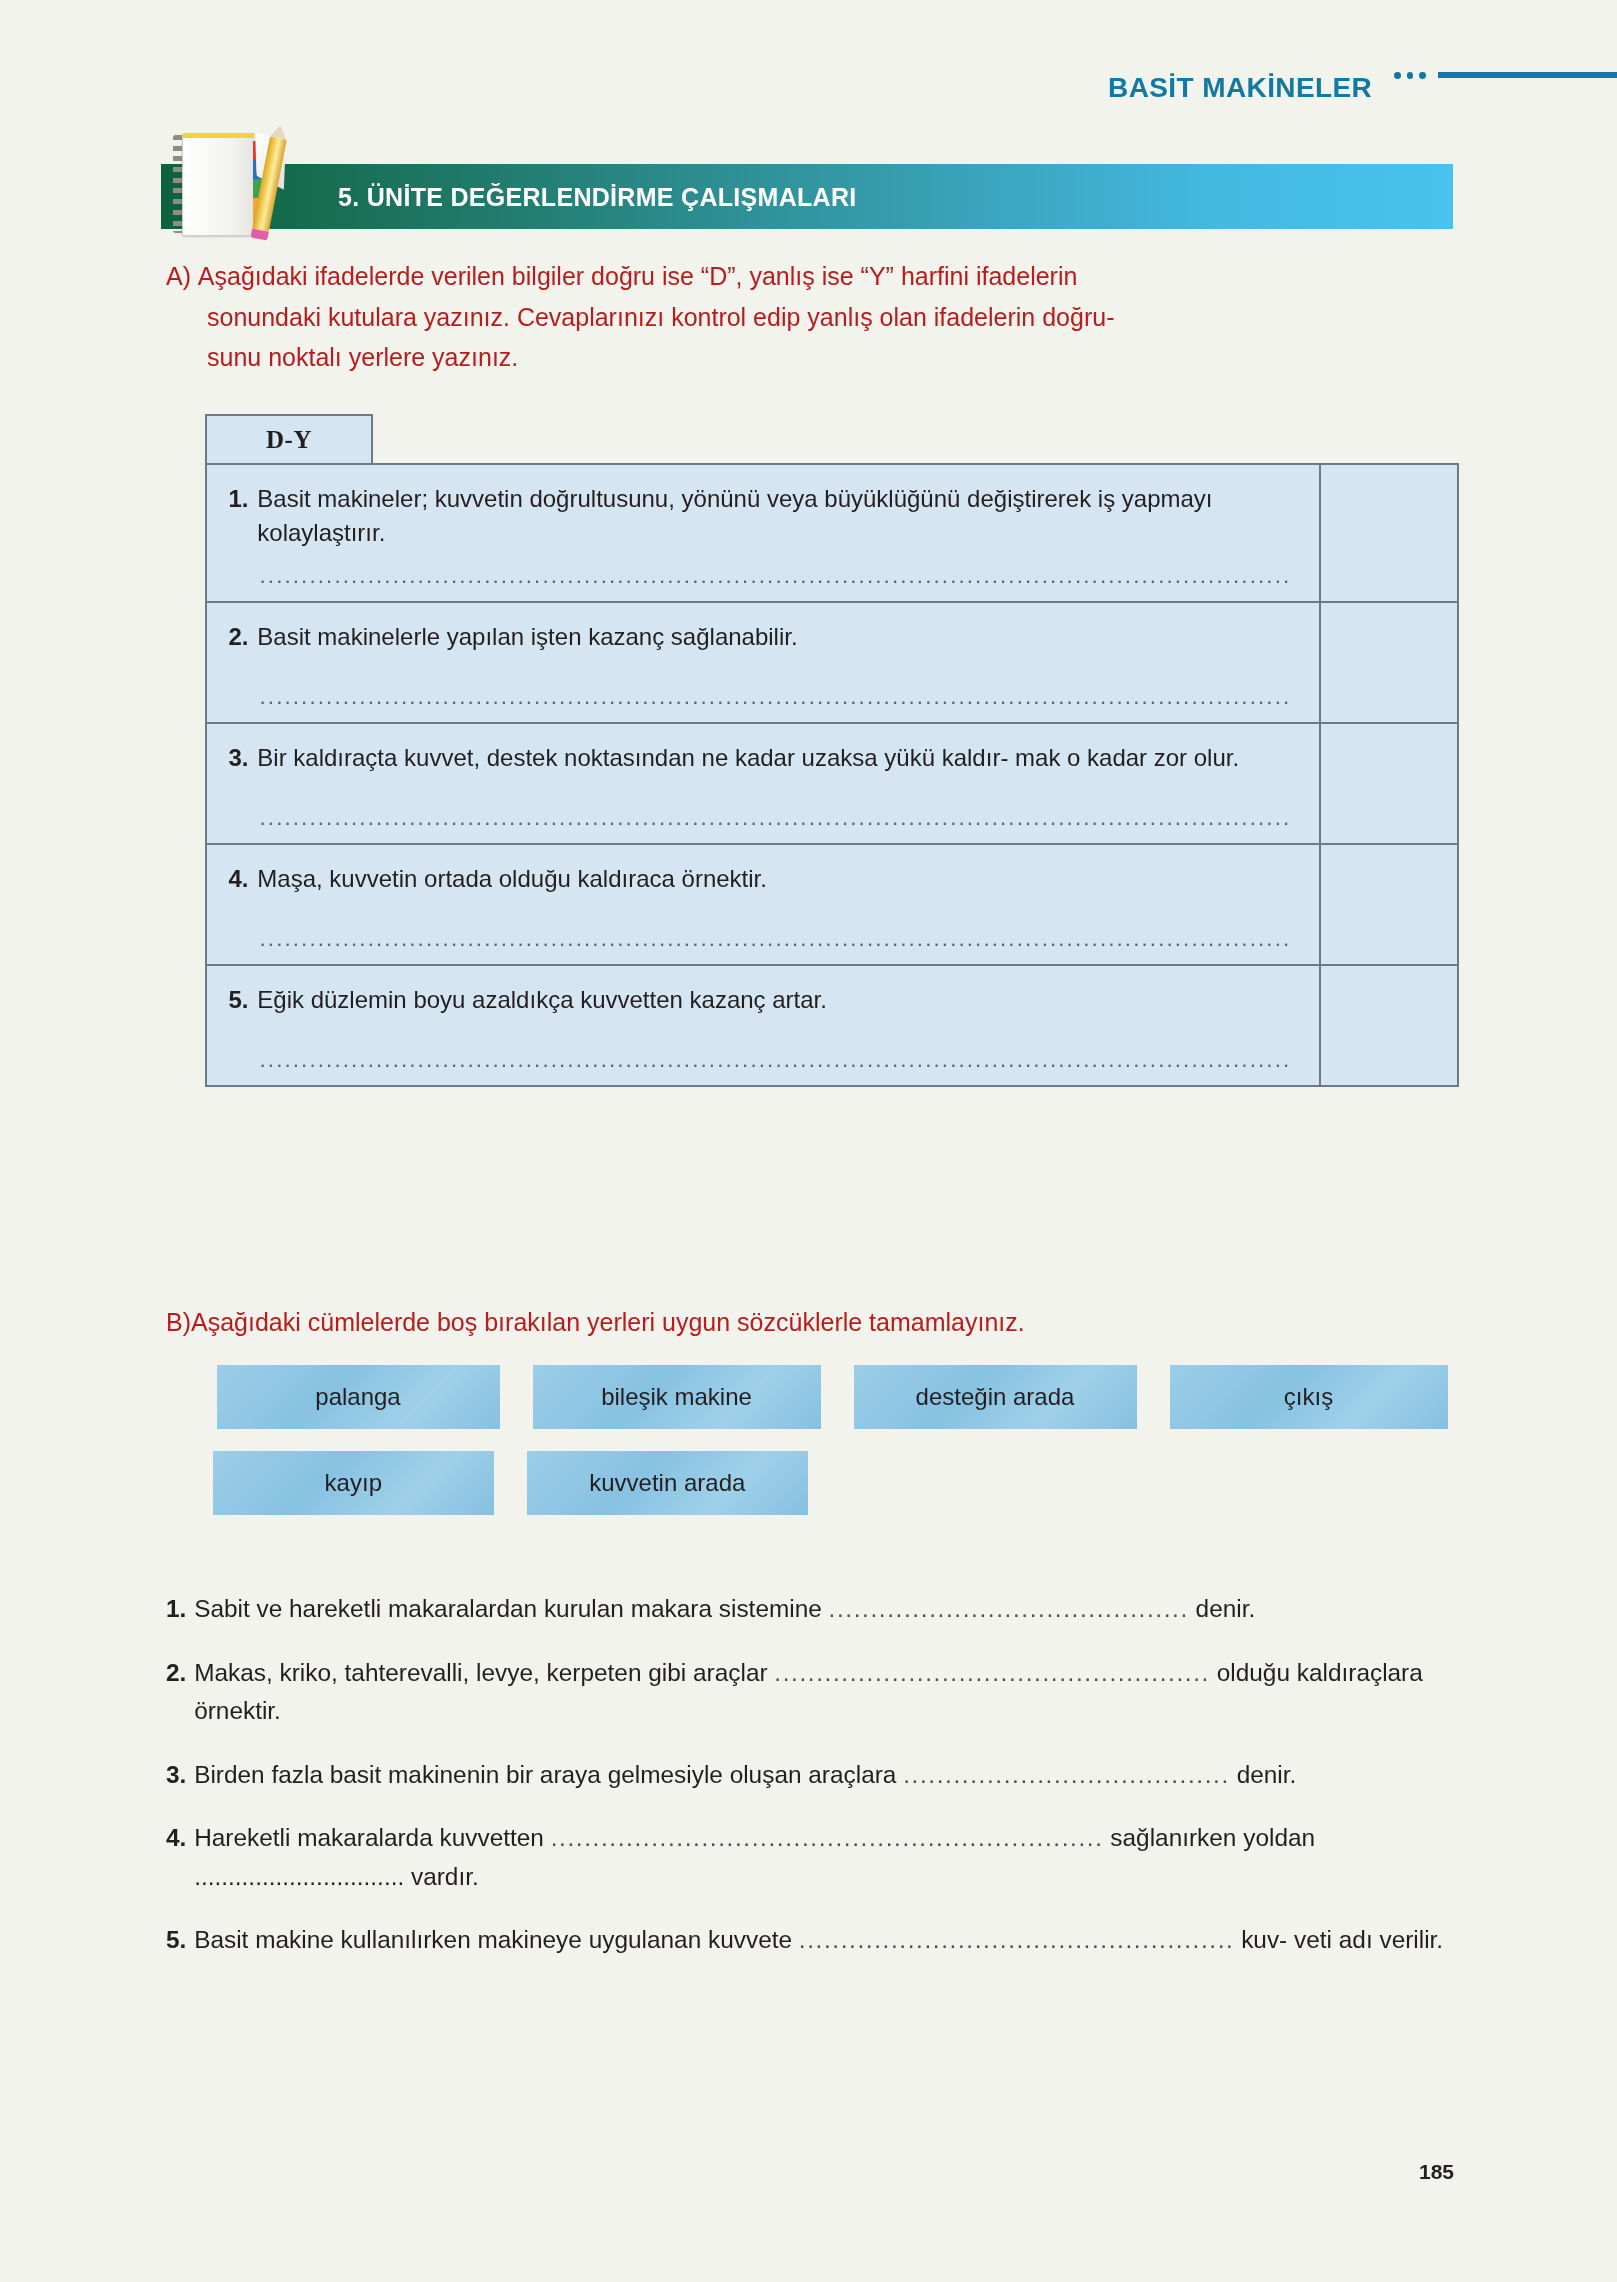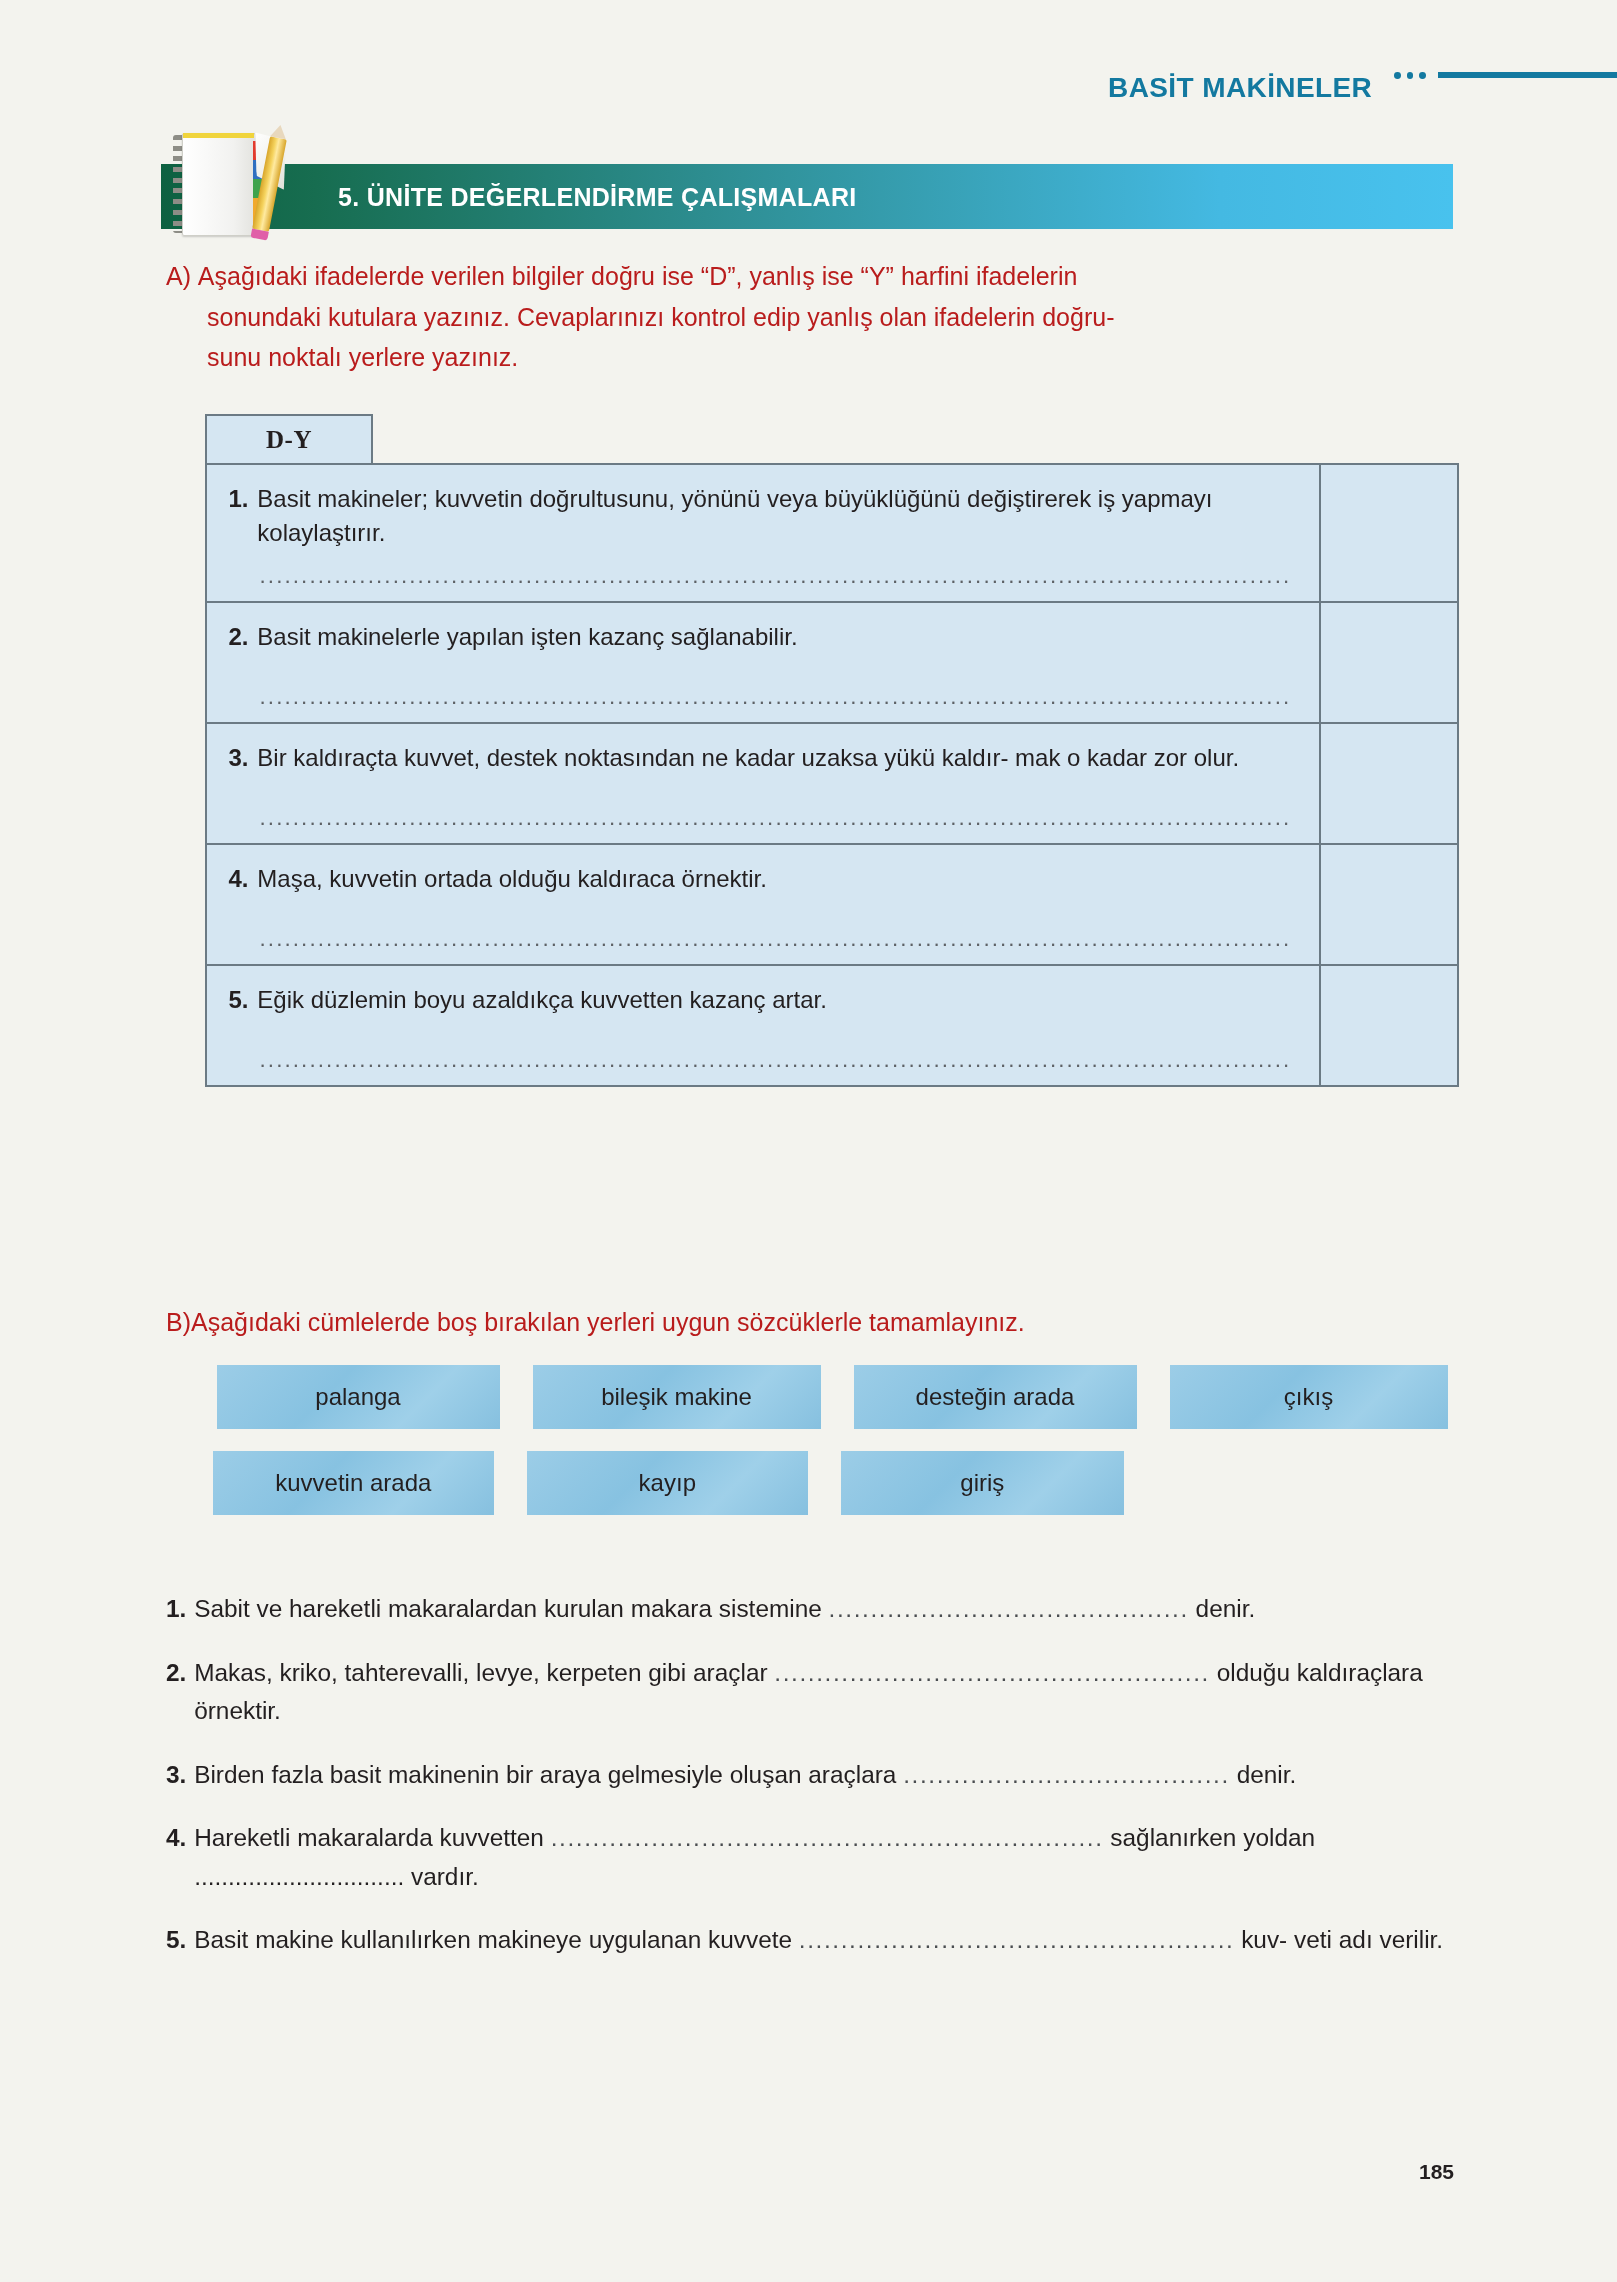--- a/index.html
+++ b/index.html
@@ -428,23 +428,22 @@
   </div>
 
   <div class="wordbank">
     <div class="wb-row r1">
       <div class="wb-chip w-palanga">palanga</div>
       <div class="wb-chip w-bilesik">bileşik makine</div>
       <div class="wb-chip w-destegin">desteğin arada</div>
       <div class="wb-chip w-cikis">çıkış</div>
     </div>
     <div class="wb-row r2">
+      <div class="wb-chip w-kayip">kayıp</div>
       <div class="wb-chip w-kuvvetin">kuvvetin arada</div>
-      <div class="wb-chip w-kayip">kayıp</div>
-      <div class="wb-chip w-giris">giriş</div>
     </div>
   </div>
 
   <div class="fillins">
 
     <div class="fi">
       <span class="fi-num">1.</span>
       <span class="fi-body">
         <span>Sabit ve hareketli makaralardan kurulan makara sistemine </span><span class="dleader">...........................................</span><span> denir.</span>
       </span>

